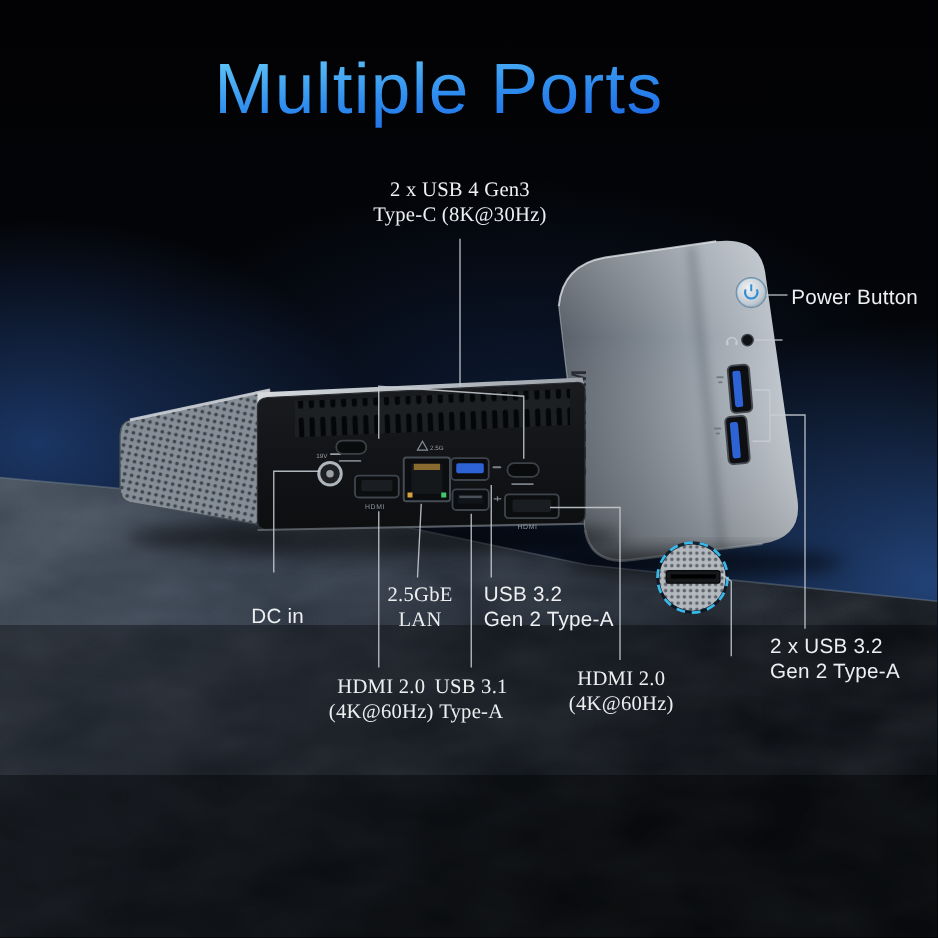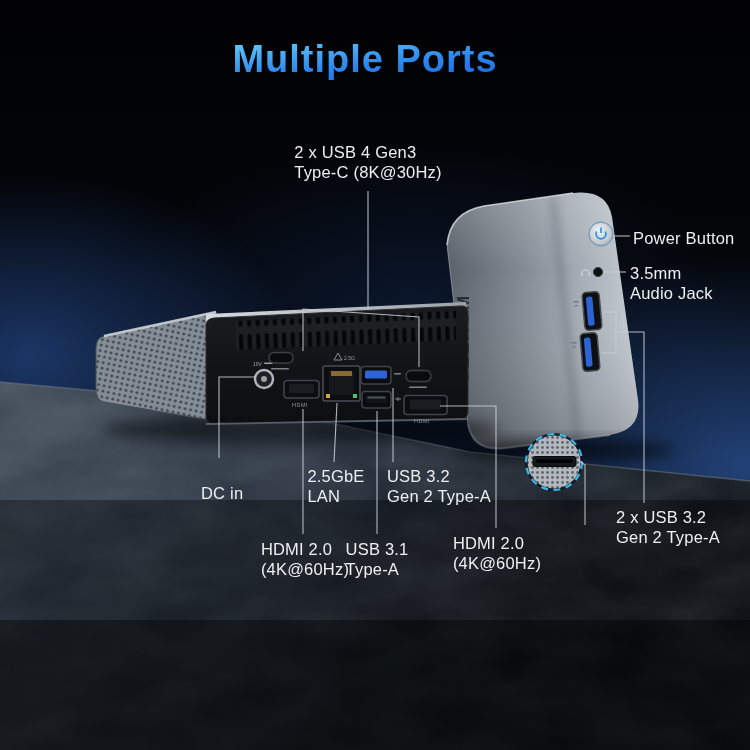--- a/index.html
+++ b/index.html
@@ -1,25 +1,25 @@
 <!DOCTYPE html>
 <html><head>
 <meta charset="utf-8">
 <style>
   html,body{margin:0;padding:0;background:#000;}
   .stage{position:relative;width:750px;height:750px;overflow:hidden;background:#000;
          font-family:"Liberation Sans",sans-serif;}
   .stage svg{position:absolute;left:0;top:0;}
-  .title{position:absolute;top:38px;left:365px;transform:translateX(-50%);
-         font-size:38px;font-weight:700;letter-spacing:1px;white-space:nowrap;
+  .title{position:absolute;top:38px;left:351px;transform:translateX(-50%);
+         font-size:57px;font-weight:400;letter-spacing:1px;white-space:nowrap;
          background:linear-gradient(175deg,#66ccf9 5%,#2e8cee 55%,#1b64e4 95%);
          -webkit-background-clip:text;background-clip:text;color:transparent;}
   .callout{position:absolute;color:#edeff1;font-size:16.5px;line-height:1.24;
            white-space:pre-line;letter-spacing:.2px;}
-  .c-center{transform:translateX(-50%);}
+  .c-center{transform:translateX(-50%);text-align:center;font-family:Liberation Serif, serif;}
   .cl-usb4{left:368px;top:142px;}
   .cl-power{left:633px;top:228px;}
   .cl-audio{left:630px;top:263px;}
   .cl-dc{left:201px;top:467px;margin-top:16px;}
   .cl-lan{left:336px;top:466px;}
   .cl-usb32r{left:387px;top:466px;}
   .cl-hdmil{left:305px;top:539px;}
   .cl-usb20{left:377px;top:539px;}
   .cl-hdmir{left:497px;top:533px;}
   .cl-sd{left:557px;top:530px;}
@@ -267,22 +267,20 @@
     <path d="M 577,459 L 585,465 V 525"></path>
     <path d="M 603,312 H 616 V 353 H 602 M 616,332 H 644 V 503"></path>
   </g>
 </svg>
 
 <div class="title">Multiple Ports</div>
 
 <div class="callout c-center cl-usb4">2 x USB 4 Gen3
 Type-C (8K@30Hz)</div>
 <div class="callout cl-power">Power Button</div>
-<div class="callout cl-audio">3.5mm
-Audio Jack</div>
 <div class="callout cl-dc">DC in</div>
 <div class="callout c-center cl-lan">2.5GbE
 LAN</div>
 <div class="callout cl-usb32r">USB 3.2
 Gen 2 Type-A</div>
 <div class="callout c-center cl-hdmil">HDMI 2.0
 (4K@60Hz)</div>
 <div class="callout c-center cl-usb20">USB 3.1
 Type-A</div>
 <div class="callout c-center cl-hdmir">HDMI 2.0

